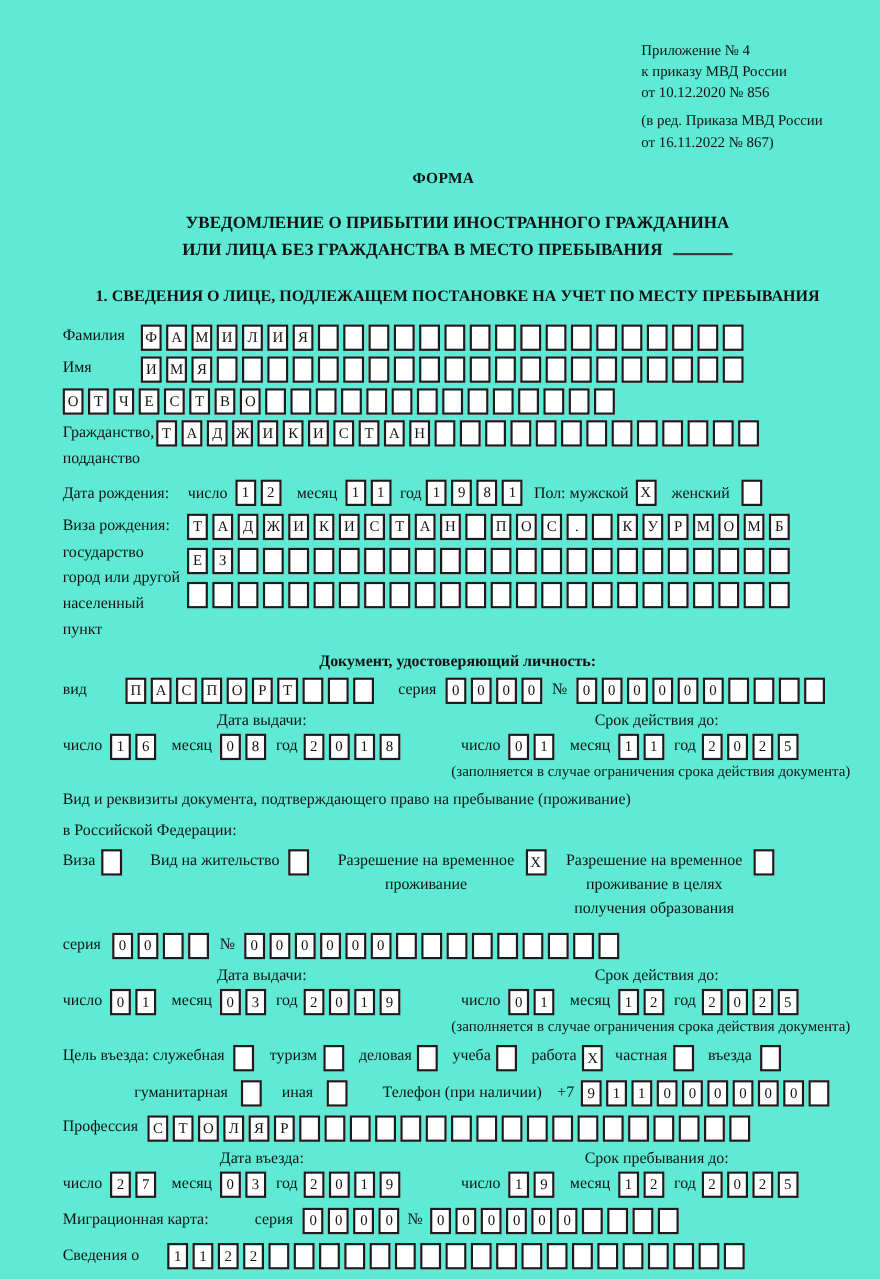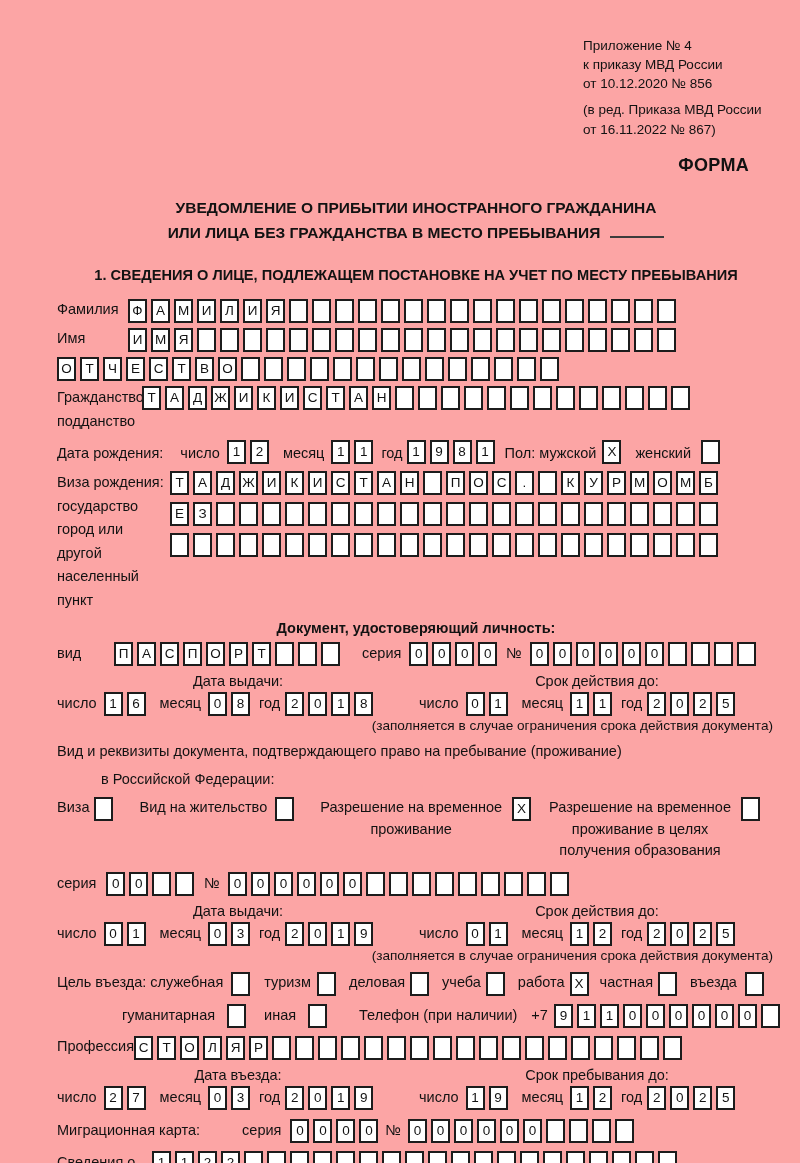--- a/index.html
+++ b/index.html
@@ -1,26 +1,26 @@
 <!DOCTYPE html>
 <html><head>
 <meta charset="utf-8">
 <style>
   html,body{margin:0;padding:0;background:#fff;}
   .page{
     width:800px;height:1163px;box-sizing:border-box;
     padding:36px 25px 16px 57px;
-    background:#fca5a5;color:#121212;
-    font-family:Liberation Sans, sans-serif;
+    background:#5eead4;color:#121212;
+    font-family:Liberation Serif, serif;
     overflow:hidden;
   }
   
   .hdr{margin-left:auto;width:192px;font-size:13.5px;line-height:1.42;}
   .hdr .grp2{margin-top:7px;}
-  .forma{ text-align:right;padding-right:26px;font-weight:bold;font-size:18px;margin-top:16px;letter-spacing:.3px;}
+  .forma{ text-align:center;padding-right:26px;font-weight:bold;font-size:14px;margin-top:16px;letter-spacing:.3px;}
   
   .title{text-align:center;font-weight:bold;font-size:15.5px;line-height:1.6;margin-top:20px;}
   .blankline{display:inline-block;width:54px;border-bottom:2px solid #3c3c3c;margin-left:10px;vertical-align:baseline;}
   .sec{font-weight:bold;font-size:14.6px;margin-top:22px;text-align:center;white-space:nowrap;}
   
   .row{display:flex;align-items:flex-start;margin-top:5px;}
   .lbl{font-size:14.5px;line-height:1.5;flex:0 0 auto;}
   .lblcol{flex:0 0 auto;font-size:14.5px;line-height:1.62;}
   .cells{display:flex;flex:0 0 auto;flex-wrap:nowrap;}
   .cell{
@@ -389,21 +389,21 @@
           <span class="cell">2</span>
           <span class="cell">0</span>
           <span class="cell">2</span>
           <span class="cell">5</span>
         </span>
     </span>
   </div>
   <div class="noteR">(заполняется в случае ограничения срока действия документа)</div>
 
   <div class="lbl" style="margin-top:8px;">Вид и реквизиты документа, подтверждающего право на пребывание (проживание)</div>
-  <div class="lbl" style="margin-top:6px;margin-left:44px;">в Российской Федерации:</div>
+  <div class="lbl" style="margin-top:6px;">в Российской Федерации:</div>
 
   <div class="row" style="margin-top:6px;">
     <span class="cbitem">
       <span class="lbl" style="margin-right:5px;">Виза</span>
       <span class="cells">
           <span class="cell"></span>
         </span>
     </span>
     <span class="gap22"></span>
     <span class="cbitem">

